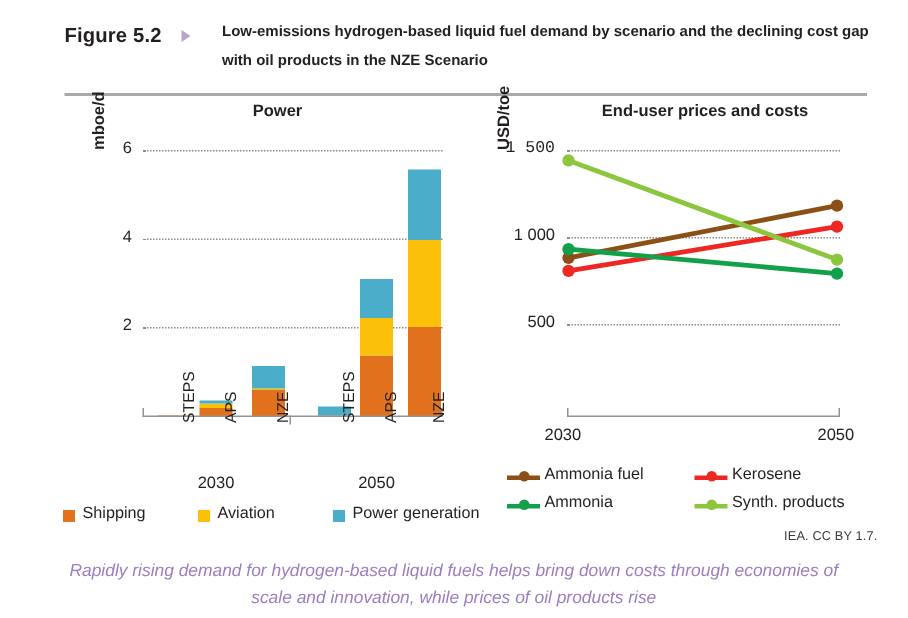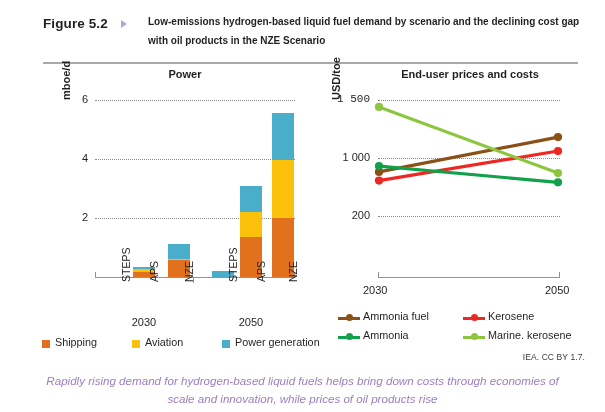--- a/index.html
+++ b/index.html
@@ -119,21 +119,21 @@
     </div>
   <div id="bar-groups">
       <div class="grouplab" style="left: 117px; top: 316px; width: 54px;">2030</div>
       <div class="grouplab" style="left: 224px; top: 316px; width: 54px;">2050</div>
     </div>
 </div>
 
 <div class="plot" id="line-plot" style="left:0;top:0;width:605px;height:330px;">
   <div class="ylab" style="left:330px;top:100px;">USD/toe</div>
   <div id="line-yticks">
-      <div class="ytick" style="left: 325px; width: 45px; top: 209px;">200</div>
+      <div class="ytick" style="left: 325px; width: 45px; top: 209px;">500</div>
       <div class="ytick" style="left: 325px; width: 45px; top: 151px;">1 000</div>
       <div class="ytick" style="left: 325px; width: 45px; top: 93px; font-family: Liberation Mono, monospace;">1 500</div>
     </div>
   <div id="line-grid">
       <div class="gridline" style="left: 378px; width: 182px; top: 216px;"></div>
       <div class="gridline" style="left: 378px; width: 182px; top: 158px;"></div>
       <div class="gridline" style="left: 378px; width: 182px; top: 100px;"></div>
     </div>
   <svg class="lc-svg" id="lines-svg" width="605" height="330">
       <line x1="379" y1="171.92000000000002" x2="558" y2="137.12" stroke="#8a5016" stroke-width="3.2"></line>
@@ -182,18 +182,18 @@
       <span class="lg-ltext">Kerosene</span>
     </div>
     <div class="lineleg-item" style="left: 338px; top: 330px;">
       <span class="lg-line" style="background: rgb(18, 160, 74);"></span>
       <span class="lg-dot" style="background: rgb(18, 160, 74);"></span>
       <span class="lg-ltext">Ammonia</span>
     </div>
     <div class="lineleg-item" style="left: 463px; top: 330px;">
       <span class="lg-line" style="background: rgb(140, 198, 62);"></span>
       <span class="lg-dot" style="background: rgb(140, 198, 62);"></span>
-      <span class="lg-ltext">Marine. kerosene</span>
+      <span class="lg-ltext">Synth. products</span>
     </div>
   </div>
 
 <div class="credit">IEA. CC BY 1.7.</div>
 <div class="caption">Rapidly rising demand for hydrogen-based liquid fuels helps bring down costs through economies of scale and innovation, while prices of oil products rise</div>
 
 </body></html>

